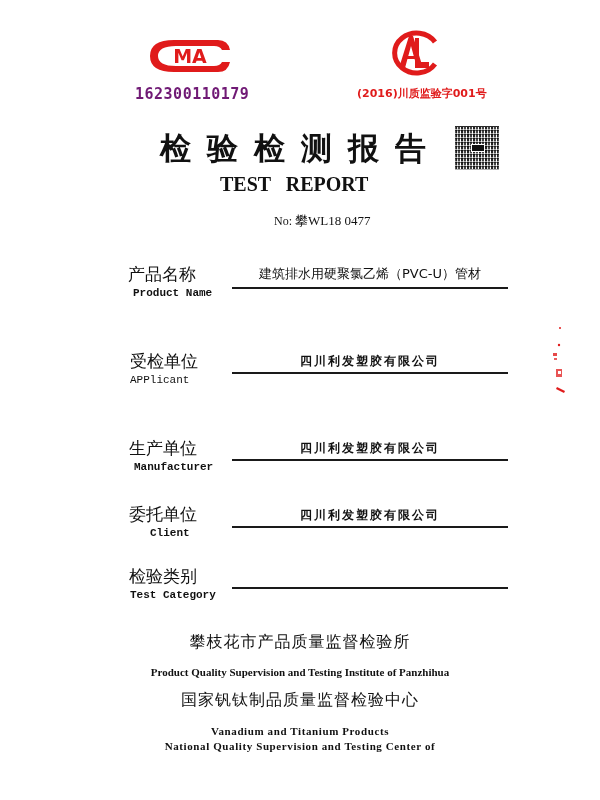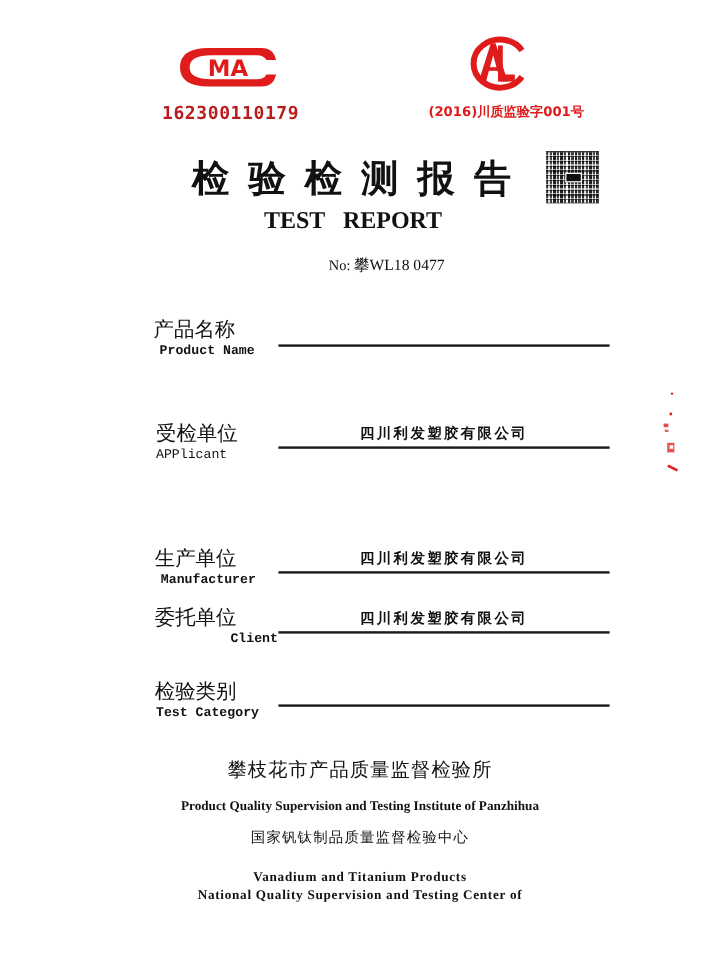--- a/index.html
+++ b/index.html
@@ -16,21 +16,21 @@
       color: #111111;
     }
     .abs { position: absolute; }
 
     
     .cma-logo {
       left: 148px; top: 36px; width: 86px; height: 40px;
     }
     .cma-number {
       left: 135px; top: 85px; width: 120px;
-      color: #b91c1c;
+      color: #701a75;
       font-family: "DejaVu Sans Mono", "Liberation Mono", monospace;
       font-weight: bold;
       font-size: 15px;
       letter-spacing: 0.5px;
       white-space: nowrap;
     }
     .cal-logo {
       left: 385px; top: 28px; width: 60px; height: 50px;
     }
     .cal-number {
@@ -150,21 +150,21 @@
       text-align: center;
       font-family: "Liberation Serif", "DejaVu Serif", serif;
       font-weight: bold;
       font-size: 11px;
       white-space: nowrap;
     }
     .inst-cn-2 {
       left: 0; width: 600px; top: 690px;
       text-align: center;
       font-family: Liberation Serif, serif;
-      font-size: 12px;
+      font-size: 16px;
       letter-spacing: 1px;
       white-space: nowrap;
     }
     .inst-en-2 {
       left: 0; width: 600px; top: 724px;
       text-align: center;
       font-family: "Liberation Serif", "DejaVu Serif", serif;
       font-weight: bold;
       font-size: 11px;
       letter-spacing: 0.6px;
@@ -203,40 +203,41 @@
 <div class="abs title-en">TEST   REPORT</div>
 
 <div class="abs report-no">
   <span>No:</span>
   <span class="no-value">攀WL18 0477</span>
 </div>
 
 <div class="abs field" style="top:263px;">
   <span class="label-cn">产品名称</span>
   <span class="label-en bold" style="left:133px;">Product Name</span>
+  <span class="value" style="top:2px;">建筑排水用硬聚氯乙烯（PVC-U）管材</span>
   <div class="underline" style="top:24px;"></div>
 </div>
 
 <div class="abs field" style="top:350px;padding-left:32px;">
   <span class="label-cn" style="left:130px;">受检单位</span>
   <span class="label-en mono" style="left:130px;">APPlicant</span>
   <span class="value company" style="top:3px;">四川利发塑胶有限公司</span>
   <div class="underline" style="top:22px;"></div>
 </div>
 
-<div class="abs field" style="top:454px;padding-left:25px;">
+<div class="abs field" style="top:437px;padding-left:25px;">
   <span class="label-cn" style="left:129px;">生产单位</span>
   <span class="label-en bold" style="left:134px;">Manufacturer</span>
   <span class="value company" style="top:3px;">四川利发塑胶有限公司</span>
   <div class="underline" style="top:22px;"></div>
 </div>
 
 <div class="abs field" style="top:503px;">
   <span class="label-cn" style="left:129px;">委托单位</span>
-  <span class="label-en bold" style="left:150px;margin-left:42px;">Client</span>
+  <span class="label-en bold" style="left:150px;">Client</span>
   <span class="value company" style="top:4px;">四川利发塑胶有限公司</span>
   <div class="underline" style="top:23px;"></div>
 </div>
 
 <div class="abs field" style="top:565px;">
   <span class="label-cn" style="left:129px;">检验类别</span>
   <span class="label-en bold" style="left:130px;">Test Category</span>
   <div class="underline" style="top:22px;"></div>
 </div>
 

